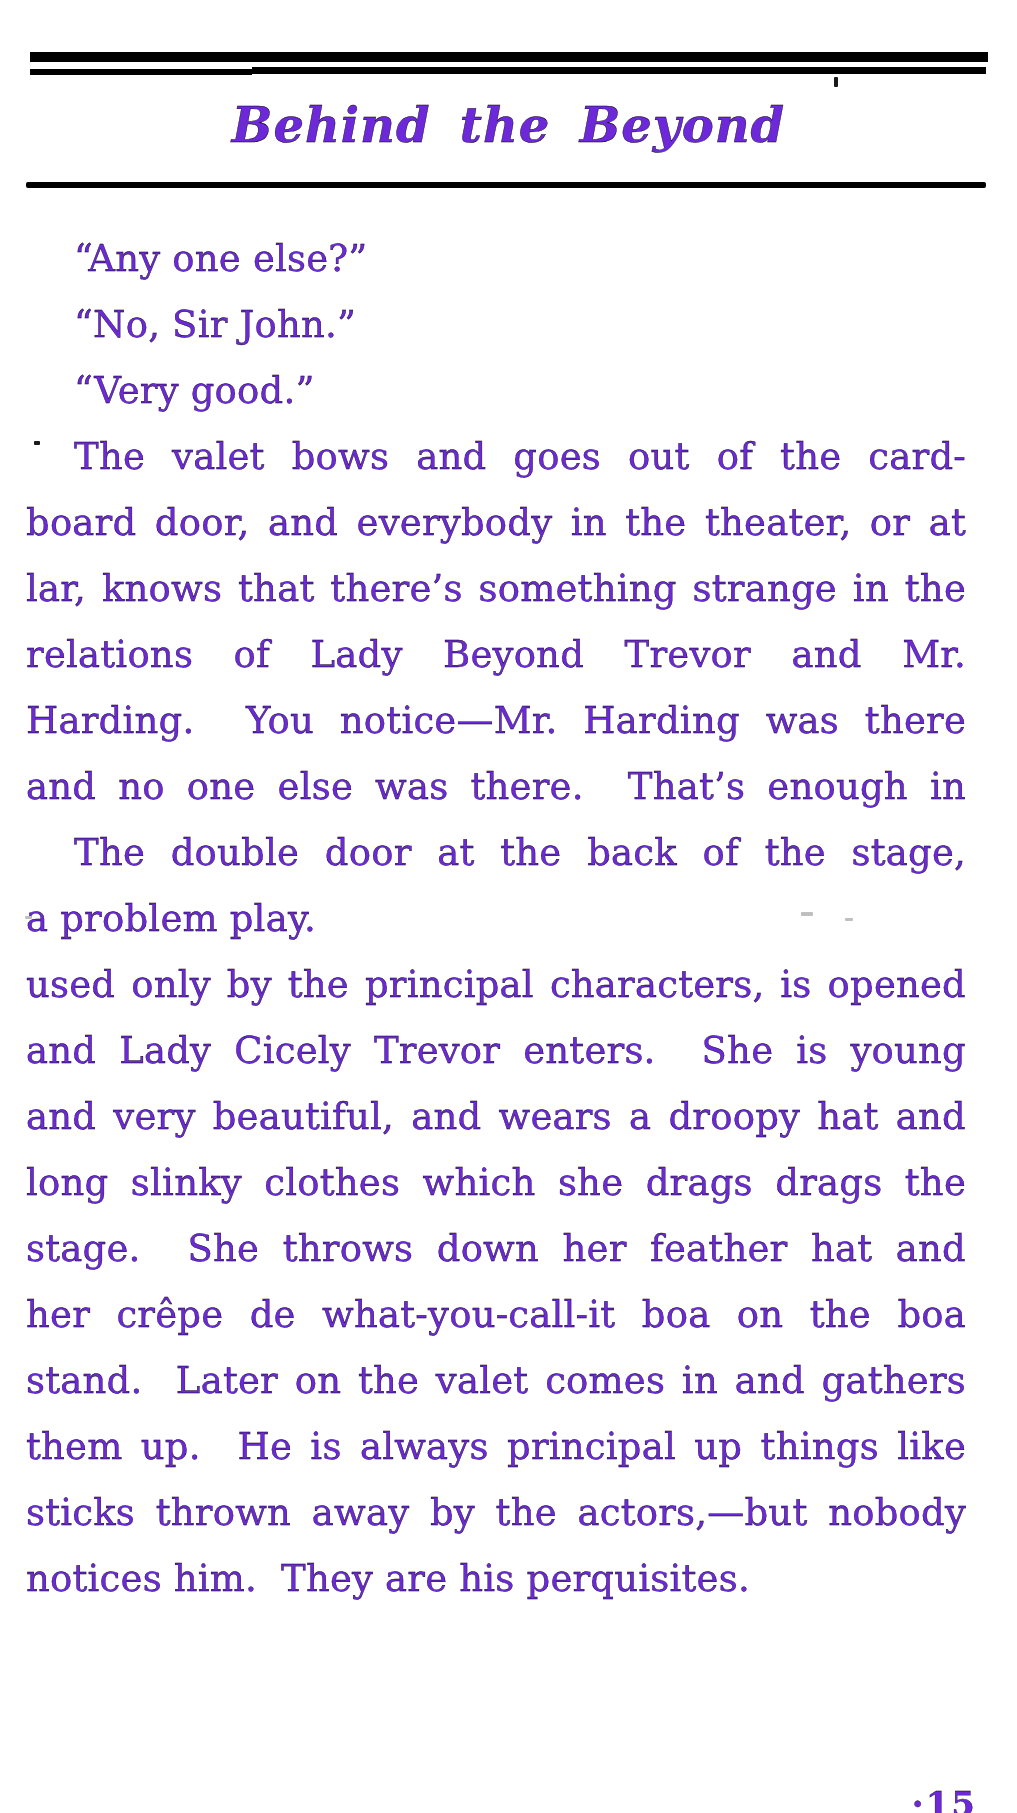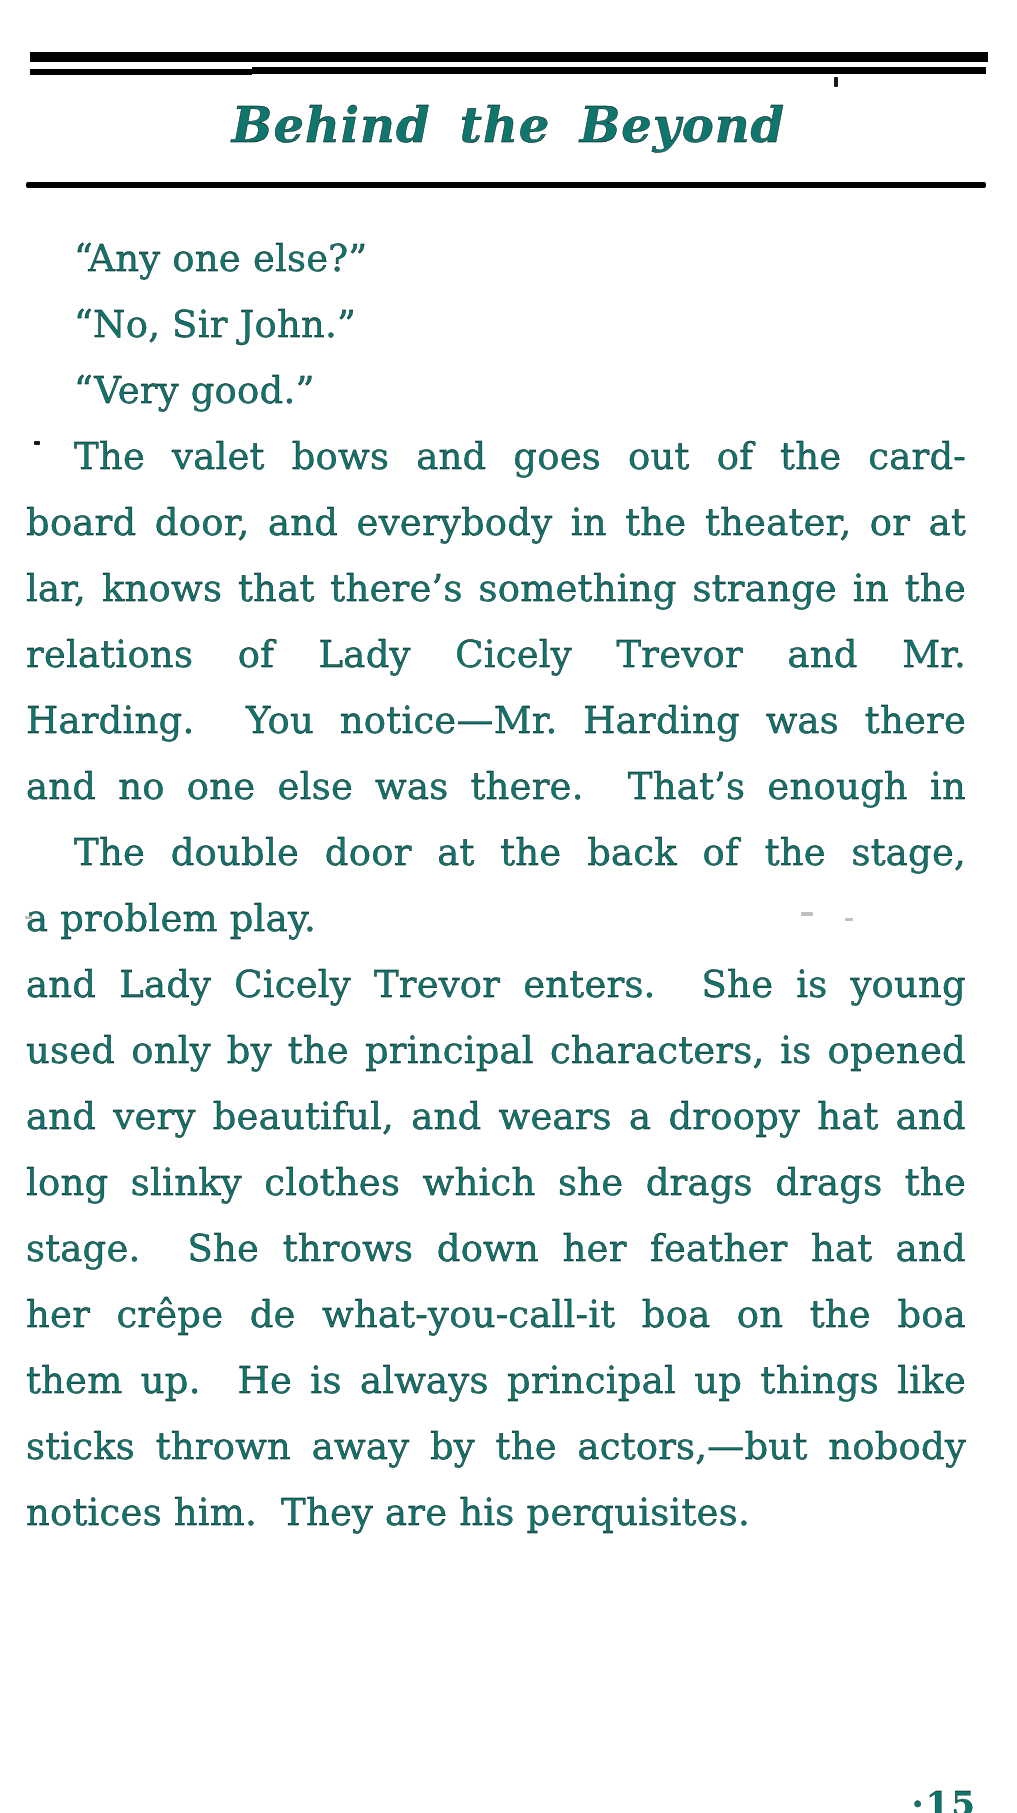--- a/index.html
+++ b/index.html
@@ -5,21 +5,21 @@
   html, body {
     margin: 0;
     padding: 0;
     background: #ffffff;
   }
   .page {
     position: relative;
     width: 1017px;
     height: 1813px;
     background: #ffffff;
-    color: #0f766e;
+    color: #6d28d9;
     font-family: "DejaVu Serif", "Liberation Serif", serif;
     overflow: hidden;
   }
   .rule {
     position: absolute;
     background: #000000;
   }
   .rule-top-thick   { left: 30px;  top: 52px;  width: 958px; height: 10px; }
   .rule-top-thin-a  { left: 30px;  top: 69px;  width: 222px; height: 6px; }
   .rule-top-thin-b  { left: 252px; top: 67px;  width: 734px; height: 7px; }
@@ -101,31 +101,32 @@
 
   <div class="rule rule-under-title"></div>
 
   <div class="text-block">
     <div class="ln indent">“Any one else?”</div>
     <div class="ln indent">“No, Sir John.”</div>
     <div class="ln indent">“Very good.”</div>
     <div class="ln indent just">The valet bows and goes out of the card-</div>
     <div class="ln just">board door, and everybody in the theater, or at</div>
     <div class="ln just">lar, knows that there’s something strange in the</div>
-    <div class="ln just">relations of Lady Cicely Trevor and Mr.</div>
+    <div class="ln just">relations of Lady Beyond Trevor and Mr.</div>
     <div class="ln just">Harding.  You notice—Mr. Harding was there</div>
     <div class="ln just">and no one else was there.  That’s enough in</div>
     <div class="ln indent just">The double door at the back of the stage,</div>
     <div class="ln">a problem play.</div>
+    <div class="ln just">used only by the principal characters, is opened</div>
     <div class="ln just">and Lady Cicely Trevor enters.  She is young</div>
-    <div class="ln just">used only by the principal characters, is opened</div>
     <div class="ln just">and very beautiful, and wears a droopy hat and</div>
     <div class="ln just">long slinky clothes which she drags drags the</div>
     <div class="ln just">stage.  She throws down her feather hat and</div>
     <div class="ln just">her crêpe de what-you-call-it boa on the boa</div>
+    <div class="ln just">stand.  Later on the valet comes in and gathers</div>
     <div class="ln just">them up.  He is always principal up things like</div>
     <div class="ln just">sticks thrown away by the actors,—but nobody</div>
     <div class="ln">notices him.  They are his perquisites.</div>
   </div>
 
   <div class="speck speck-margin-dot"></div>
   <div class="speck light speck-faint-a"></div>
   <div class="speck light speck-faint-b"></div>
   <div class="speck light speck-faint-c"></div>
 

